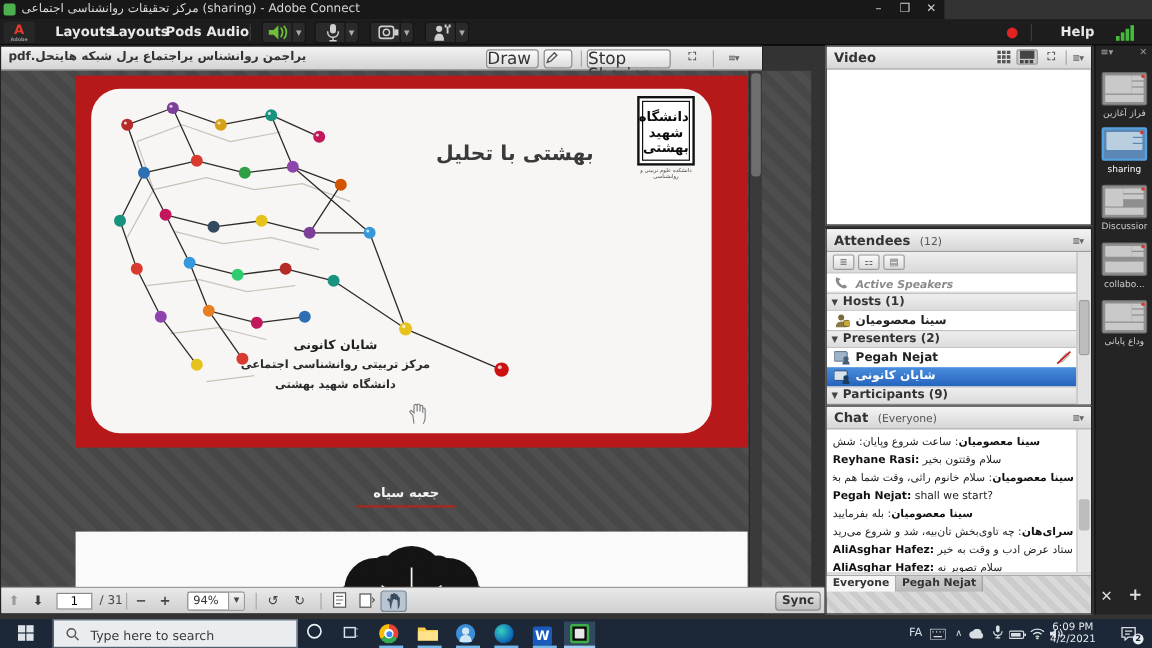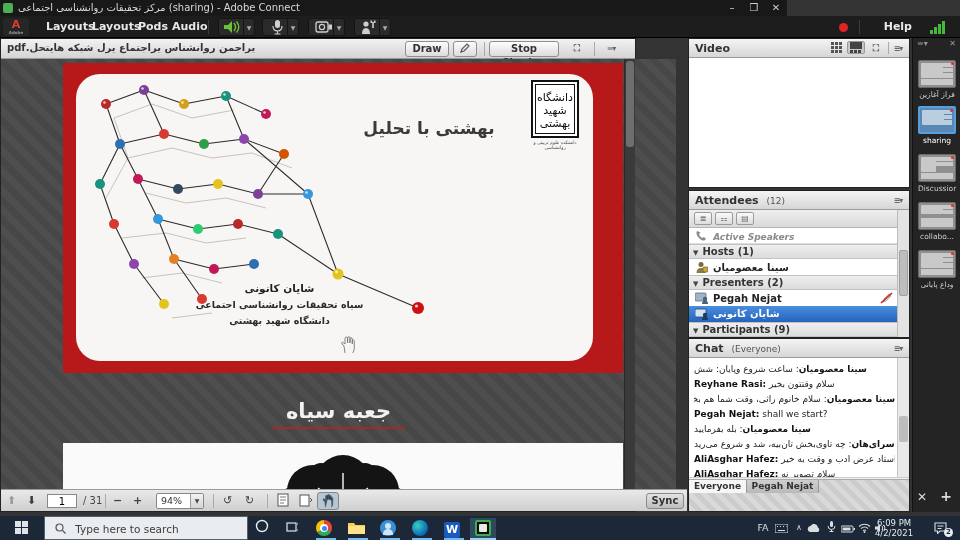--- a/index.html
+++ b/index.html
@@ -35,42 +35,42 @@
   .pod-h .scope{font-weight:normal;font-size:9px;color:#555;margin-left:4px;}
   .hdr-ico{position:absolute;top:3px;height:13px;color:#555;font-size:9px;line-height:13px;text-align:center;}
   .pod-menu{font-size:8px;color:#666;letter-spacing:-1px;}
 
   
   #sharepod{left:0;top:38px;width:636px;height:474px;background:#4a4a4a;border:1px solid #222;}
   #share-hdr{position:absolute;left:0;top:0;right:0;height:20px;background:linear-gradient(#f2f2f2,#d4d4d4);
     border-bottom:1px solid #999;}
   #doc-title{position:absolute;left:6px;top:3px;font-size:10px;font-weight:bold;color:#333;direction:rtl;}
   .tbtn{position:absolute;top:2px;height:16px;background:linear-gradient(#fdfdfd,#dcdcdc);
-    border:1px solid #8e8e8e;border-radius:3px;font-size:10px;font-weight:bold;color:#333;
-    text-align:center;line-height:14px;}
+    border:1px solid #8e8e8e;border-radius:3px;font-size:14px;font-weight:normal;color:#333;
+    text-align:left;line-height:14px;}
   #share-body{position:absolute;left:0;top:20px;width:675px;height:432px;overflow:hidden;
     background:repeating-linear-gradient(45deg,#4e4e4e 0 7px,#474747 7px 14px);}
   #share-scroll{position:absolute;right:0;top:20px;width:11px;height:432px;background:#3a3a3a;border-left:1px solid #2a2a2a;}
   #share-scroll .thumb{position:absolute;left:1px;top:2px;width:8px;height:86px;background:#6e6e6e;border-radius:3px;}
 
   #slide1{position:absolute;left:62px;top:4px;width:560px;height:310px;background:#b7191a;}
   #card{position:absolute;left:13px;top:11px;width:517px;height:287px;background:#f7f6f4;border-radius:24px;overflow:hidden;}
   #slide-title{position:absolute;right:64px;top:40px;width:200px;text-align:center;direction:rtl;
     font-size:17px;font-weight:bold;color:#3a3a3a;line-height:28px;}
   #uni-logo{position:absolute;right:12px;top:6px;width:52px;height:74px;text-align:center;}
   #uni-logo .frame{width:48px;height:58px;margin:0 auto;border:2px solid #111;padding:2px;background:#fff;}
   #uni-logo .inner{width:100%;height:100%;border:1px solid #111;direction:rtl;
-    font-size:11px;font-weight:normal;color:#0d0d0d;line-height:13px;padding-top:6px;}
+    font-size:11px;font-weight:bold;color:#0d0d0d;line-height:13px;padding-top:6px;}
   #uni-logo .cap{font-size:4.5px;color:#444;margin-top:2px;direction:rtl;}
   #slide-footer{position:absolute;left:0;right:110px;top:208px;text-align:center;direction:rtl;color:#1f1f1f;}
   #slide-footer .l1{font-size:10.5px;font-weight:bold;margin-bottom:5px;}
   #slide-footer .l2,#slide-footer .l3{font-size:9.5px;font-weight:bold;margin-bottom:5px;color:#2b2b2b;}
 
   #next-title{position:absolute;left:0;width:675px;top:340px;text-align:center;}
-  #next-title span{display:inline-block;color:#f2f2f2;font-size:21px;font-weight:bold;direction:rtl;
+  #next-title span{display:inline-block;color:#f2f2f2;font-size:11px;font-weight:bold;direction:rtl;
     border-bottom:2px solid #a52a24;padding:0 14px 4px;}
   #slide2{position:absolute;left:62px;top:384px;width:560px;height:48px;background:#fafafa;overflow:hidden;}
 
   #ctrlbar{position:absolute;left:0;bottom:0;width:686px;height:22px;
     background:linear-gradient(#e9e9e9,#cfcfcf);border-top:1px solid #9a9a9a;}
   .cb{position:absolute;top:3px;height:16px;font-size:11px;color:#444;text-align:center;line-height:15px;}
   .cb-sep{position:absolute;top:4px;width:1px;height:14px;background:#aaa;}
   #page-input{position:absolute;left:46px;top:4px;width:30px;height:14px;background:#fff;border:1px solid #888;
     font-size:10px;text-align:center;font-family:"DejaVu Sans",sans-serif;padding:0;}
   #zoom-box{position:absolute;left:155px;top:3px;width:48px;height:16px;background:#fff;border:1px solid #888;border-radius:2px;}
@@ -301,21 +301,21 @@
               <span>دانشگاه</span><br>
               <span>شهید</span><br>
               <span>بهشتی</span>
             </div>
               </div>
             <div class="cap">دانشکده علوم تربیتی و روانشناسی</div>
           </div>
 
           <div id="slide-footer">
             <div class="l1">شایان کانونی</div>
-            <div class="l2">سیاه تحقیقات روانشناسی اجتماعی</div>
+            <div class="l2">مرکز تربیتی روانشناسی اجتماعی</div>
             <div class="l3">دانشگاه شهید بهشتی</div>
           </div>
 
           <svg width="16" height="18" viewBox="0 0 16 18" style="position:absolute;left:264px;top:262px;">
             <path d="M5 17 L4 10 L2 8 q-1-1.5 0.5-2 L5 8 V2.5 q0-1.5 1.4-1.5 q1.2 0 1.2 1.5 V7 M7.6 7 V2 q0-1.3 1.2-1.3 q1.2 0 1.2 1.3 V7 M10 7 V3 q0-1.2 1.2-1.2 q1.1 0 1.1 1.2 V8 M12.3 8 V5 q0-1 1-1 q1 0 1 1.2 V12 q0 3-1.6 5" fill="#f5f5f5" stroke="#777" stroke-width="0.9"></path>
           </svg>
         </div>
       </div>
 
       <div id="next-title">

